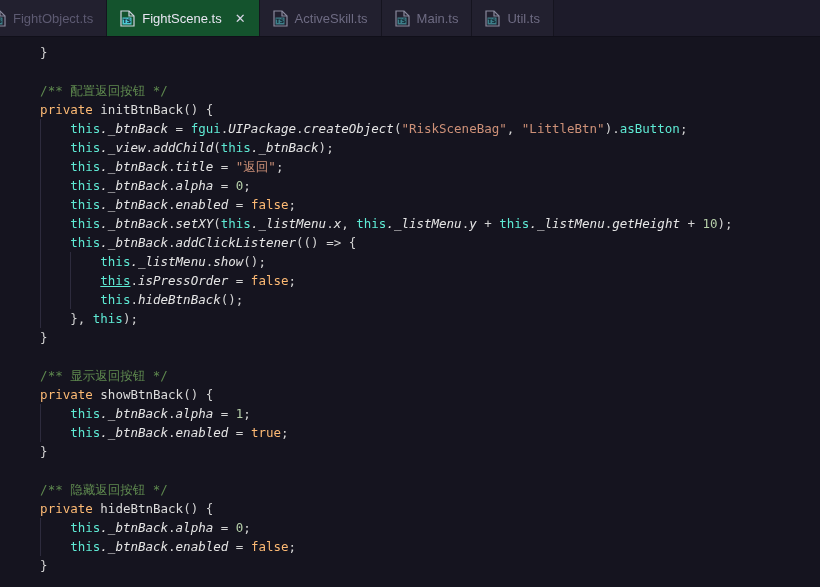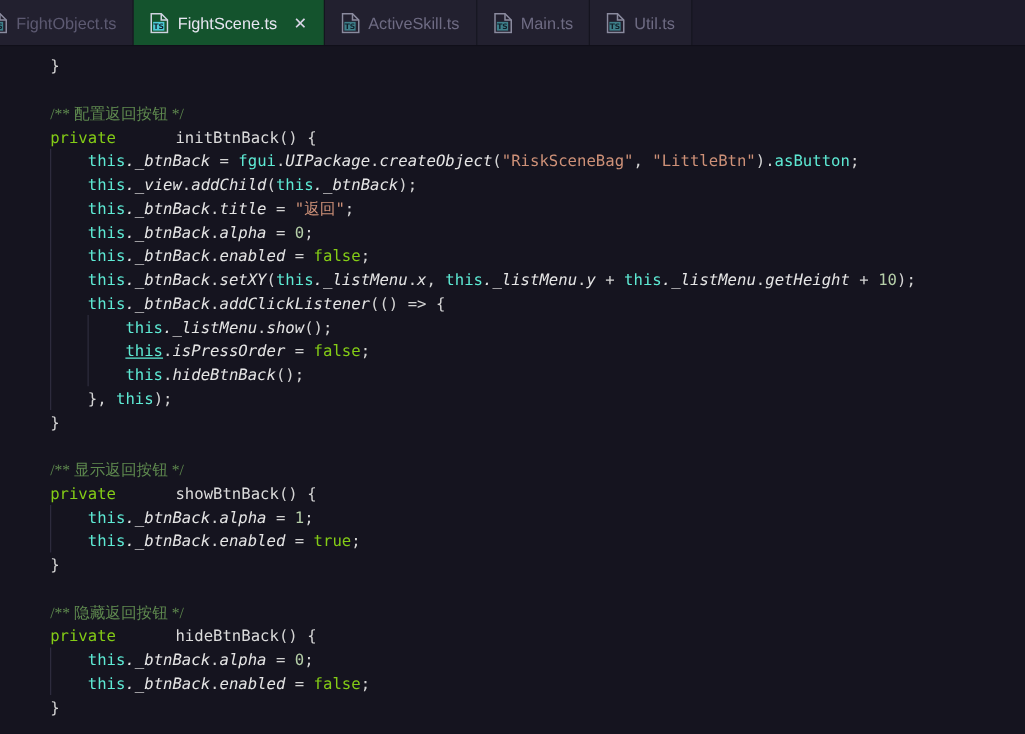--- a/index.html
+++ b/index.html
@@ -94,27 +94,27 @@
   
   .guide {
     position: absolute;
     top: 0;
     width: 1px;
     background: #2d2b3d;
     pointer-events: none;
   }
 
   
-  .kw     { color: #84cc16; }
+  .kw     { color: #fdba74; }
   .this   { color: #5eead4; }
   .prop   { color: #e5e5e5; font-style: italic; }
-  .fn     { color: #dcdcdc; margin-left: 40px; }
+  .fn     { color: #dcdcdc; }
   .str    { color: #ce9178; }
   .num    { color: #b5cea8; }
-  .com    { color: #5f8a4f; font-family: Liberation Serif, serif; }
+  .com    { color: #5f8a4f; }
   .punc   { color: #d4d4d4; }
   .op     { color: #d4d4d4; }
   .ul     { text-decoration: underline; }
 </style>
 </head>
 <body>
 
 <div id="tabbar">
     <div class="tab first" style="margin-left: -22px;">
       <span class="ts-icon">

